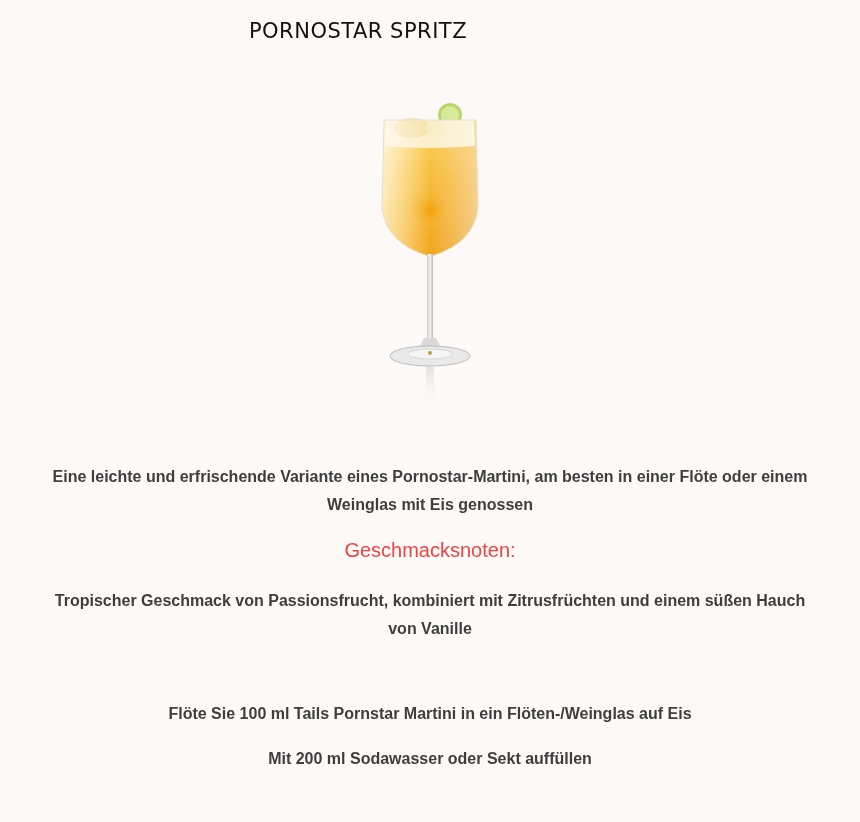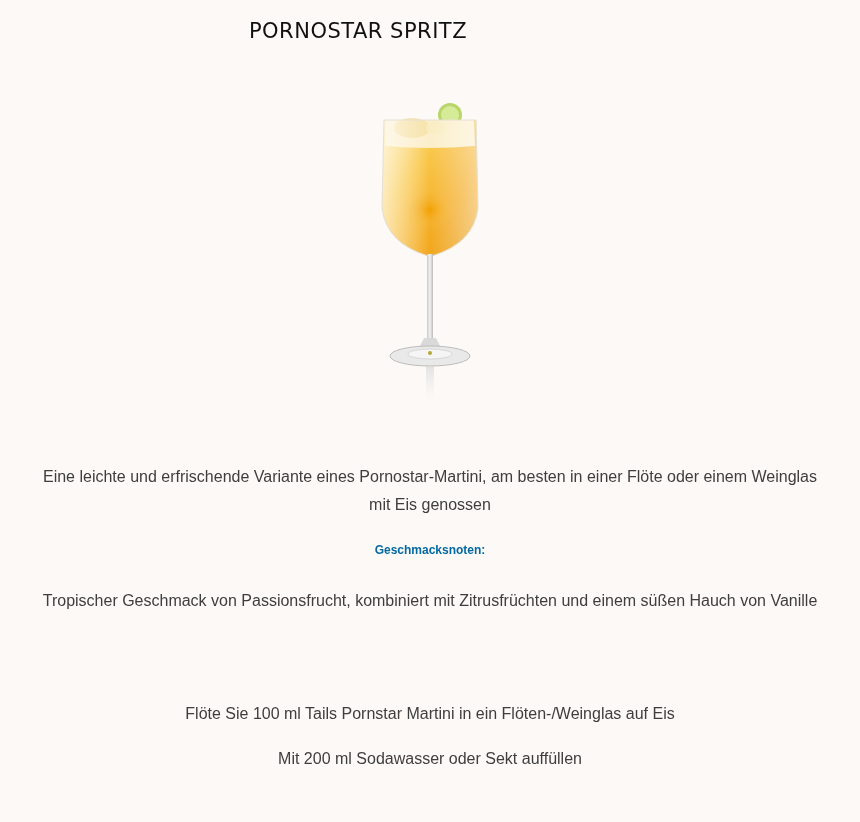--- a/index.html
+++ b/index.html
@@ -43,26 +43,26 @@
     }
     .text-block {
       position: absolute;
       left: 40px;
       width: 780px;
       text-align: center;
       font-size: 16px;
       line-height: 28px;
       color: #3e3e3e;
       margin: 0;
-      font-weight: normal;
+      font-weight: bold;
     }
     .heading {
-      font-weight: bold;
-      color: #0369a1;
-      font-size: 12px;
+      font-weight: normal;
+      color: #ef4444;
+      font-size: 20px;
     }
     #desc { top: 463px; }
     #notes-heading { top: 536px; }
     #notes-text { top: 587px; }
     #method-heading { top: 655px; }
     #step1 { top: 700px; }
     #step2 { top: 745px; }
     #step3 { top: 791px; }
   </style>
 </head>

